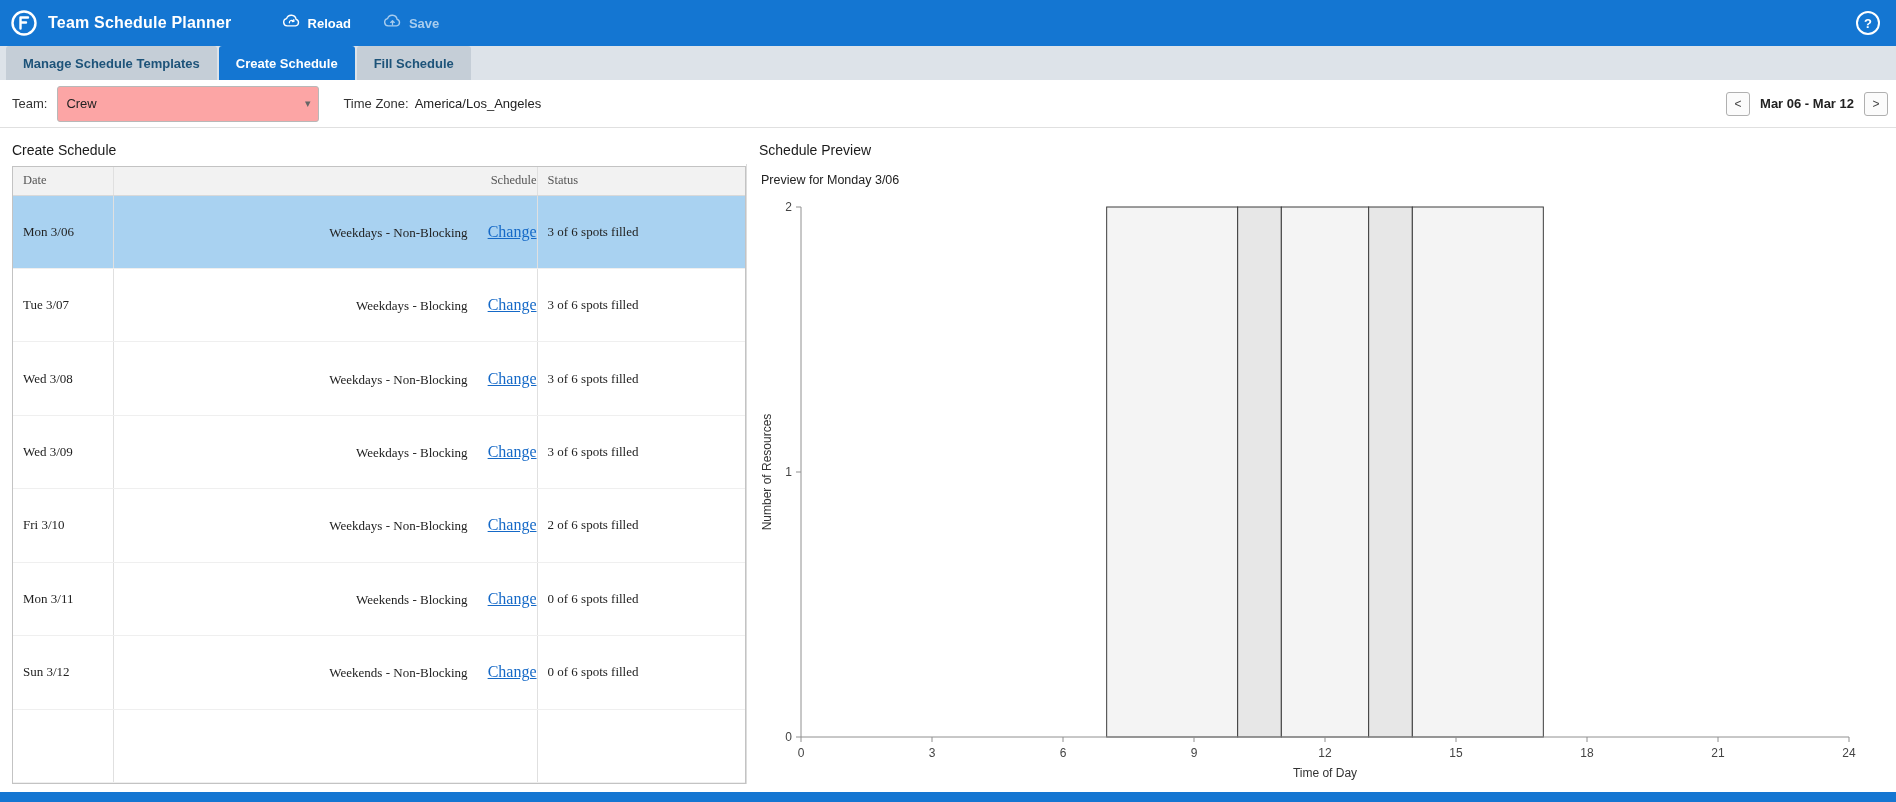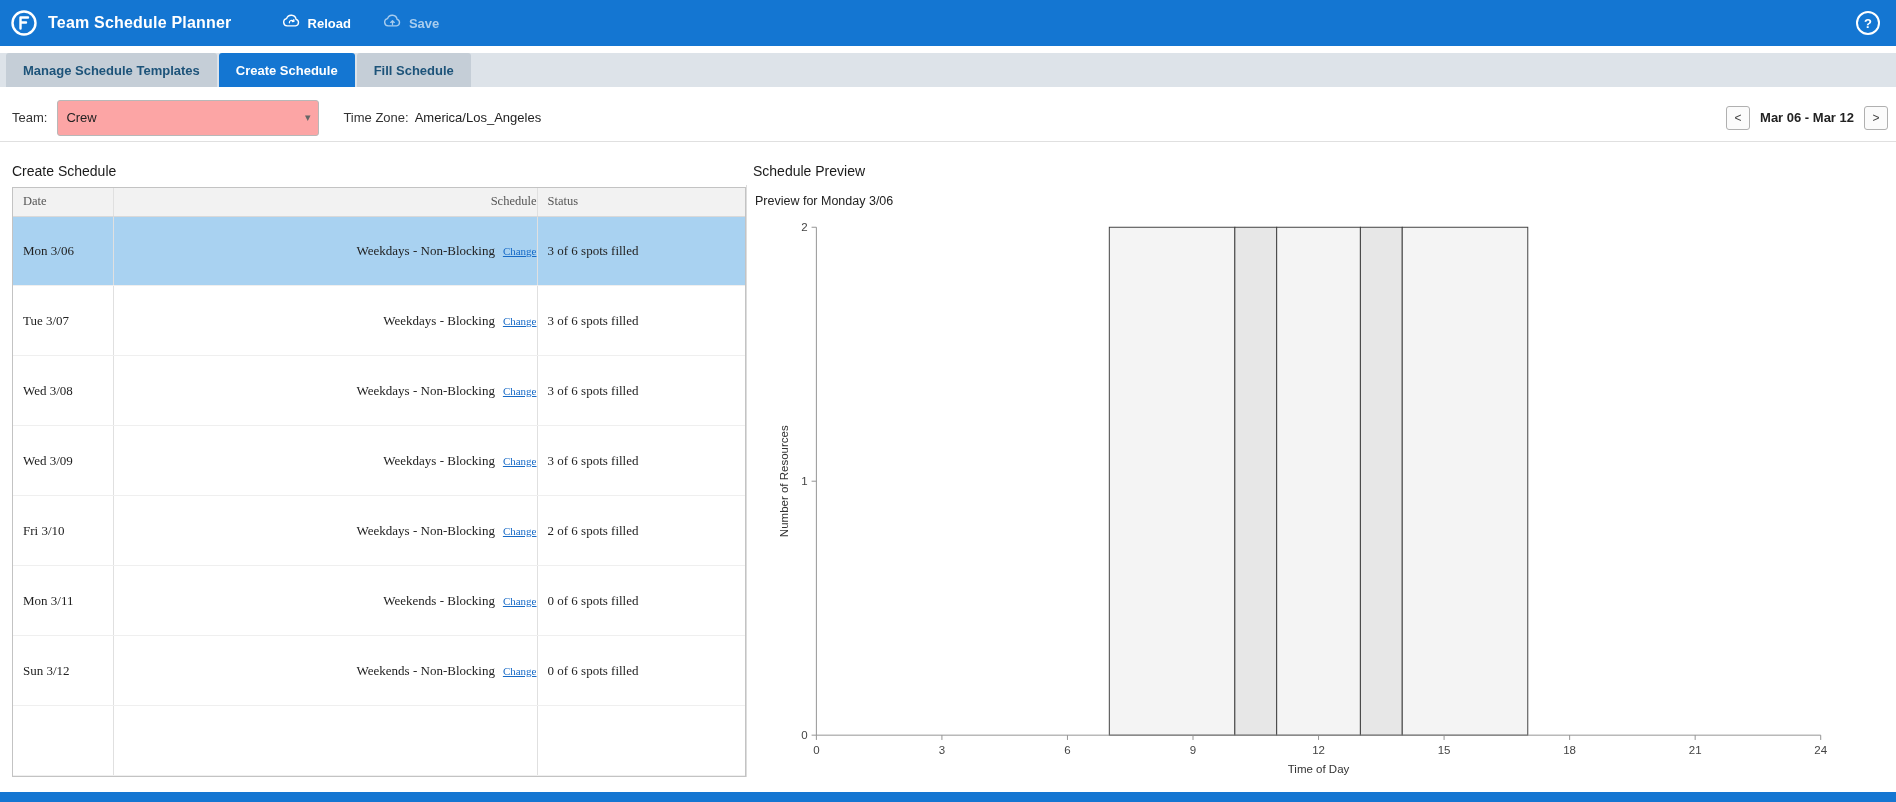--- a/index.html
+++ b/index.html
@@ -2,21 +2,21 @@
 <html><head>
 <meta charset="utf-8">
 <style>
   * { box-sizing: border-box; }
   html, body { margin: 0; padding: 0; }
   body {
     width: 1896px; height: 802px; overflow: hidden;
     font-family: "Liberation Sans", sans-serif;
     background: #fff; color: #222;
   }
-  .app { display: flex; flex-direction: column; height: 802px; gap: 7px; }
+  .app { display: flex; flex-direction: column; height: 802px; }
 
   
   .app-header {
     flex: 0 0 46px; background: #1476d2; display: flex; align-items: center;
     padding: 0 16px 0 10px; color: #fff;
   }
   .logo { width: 28px; height: 28px; display: flex; align-items: center; justify-content: center; }
   .app-title { font-size: 16px; font-weight: 700; margin-left: 10px; letter-spacing: .2px; }
   .hdr-btn {
     display: flex; align-items: center; gap: 7px; background: none; border: none;
@@ -68,26 +68,26 @@
   table.sched { width: 100%; height: 100%; border-collapse: collapse; table-layout: fixed; font-size: 13px; color: #222; font-family: Liberation Serif, serif; }
   table.sched thead th {
     height: 28px; background: #f2f2f2; font-weight: 400; color: #555; text-align: left;
     padding: 0 0 0 10px; border-bottom: 1px solid #d9d9d9; font-size: 12.5px;
   }
   table.sched th.c1, table.sched td.c1 { border-right: 1px solid #e0e0e0; }
   table.sched th.c2, table.sched td.c2 { border-right: 1px solid #e0e0e0; text-align: right; }
   table.sched tbody td { height: 40px; padding: 0 0 0 10px; border-bottom: 1px solid #efefef; }
   tr.sel td { background: #a9d2f1; border-bottom-color: #a9d2f1; }
   tr.datarow { cursor: pointer; }
-  .change { color: #1569c7; font-size: 11px; margin-left: 8px; text-decoration: underline; cursor: pointer; }
+  .change { color: #1569c7; font-size: 16px; margin-left: 20px; text-decoration: underline; cursor: pointer; }
   tr.filler td { height: auto; border-bottom: none; }
 
   .panel-divider { width: 1px; background: #ddd; margin: 28px 0 8px 0; flex: 0 0 1px; }
 
-  .right-panel { flex: 1; padding-left: 6px; display: flex; flex-direction: column; min-height: 0; }
+  .right-panel { flex: 1; padding-left: 12px; display: flex; flex-direction: column; min-height: 0; }
   .subtitle { font-size: 12.5px; color: #222; margin: 7px 0 0 2px; }
   #chart { margin-top: 2px; font-family: inherit; }
 
   .bottom-bar { flex: 0 0 10px; background: #1476d2; }
 </style>
 </head>
 <body>
 
 <div class="app">
 

